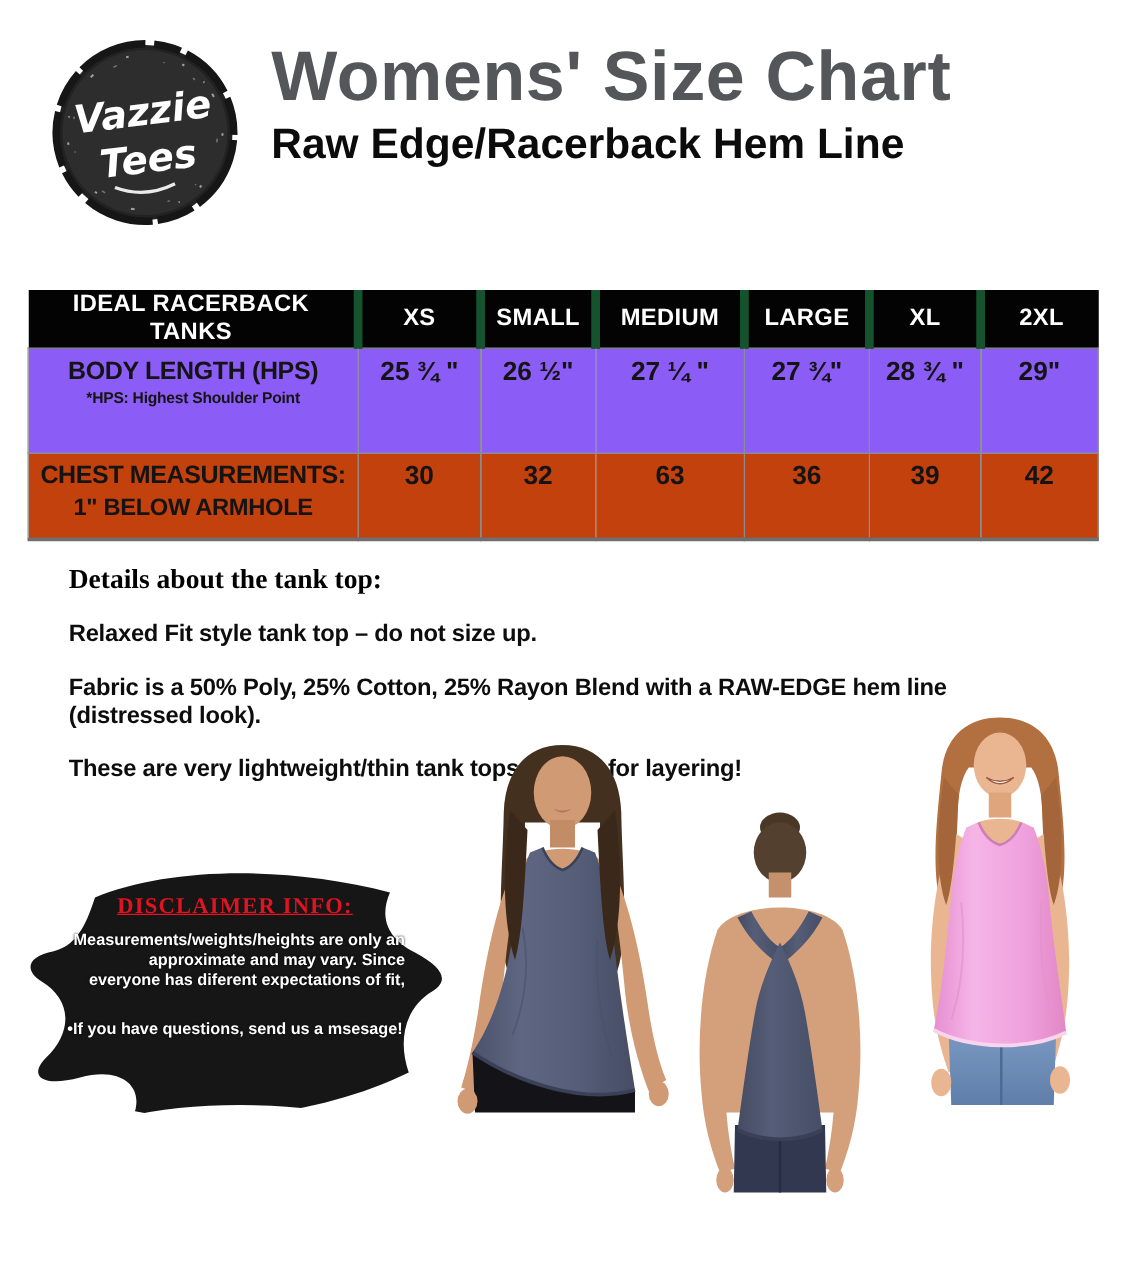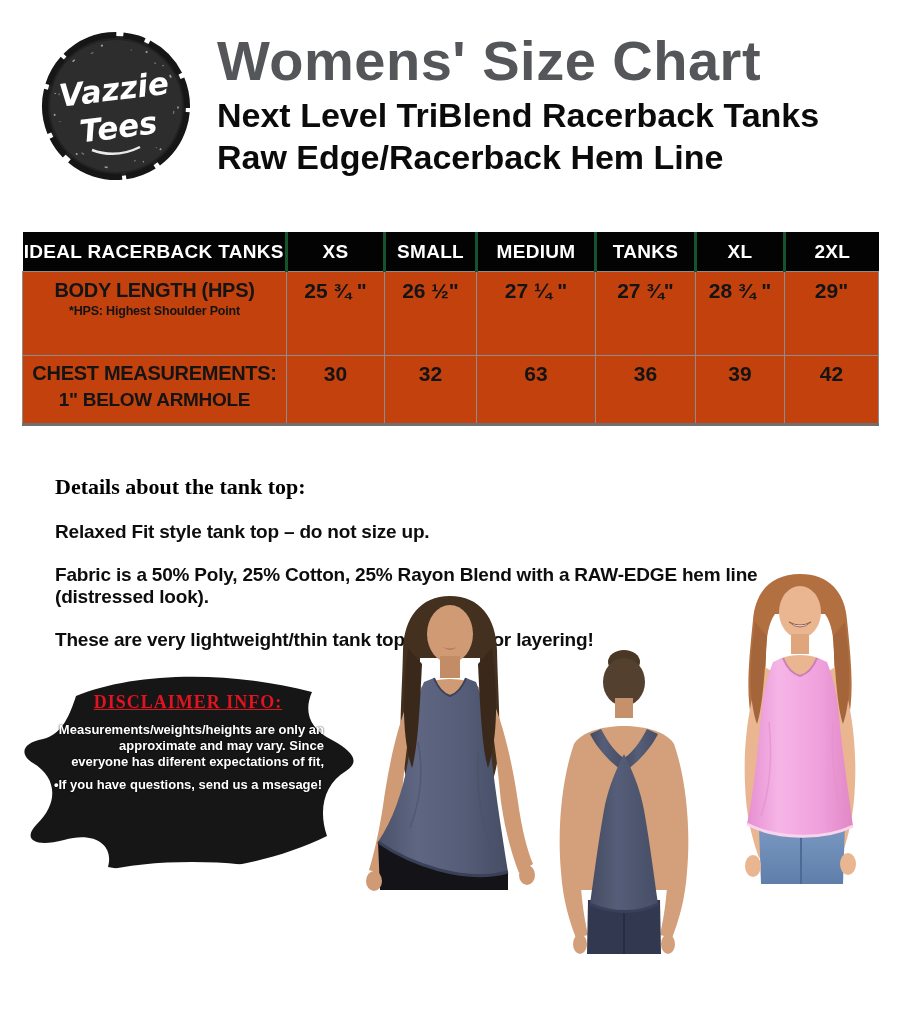--- a/index.html
+++ b/index.html
@@ -19,60 +19,60 @@
     font-size:34px; font-weight:bold; color:#0b0b0b; line-height:42px; white-space:nowrap;
   }
 
   
   .size-table {
     position:absolute; left:22px; top:232px; border-collapse:collapse;
     table-layout:fixed; border-bottom:3px solid #6f6f6f;
   }
   .size-table th {
     background:#030303; color:#ffffff; font-size:19px; font-weight:bold;
-    height:37px; border-left:3px solid #14532d; letter-spacing:0.3px;
+    height:37px; border-left:7px solid #14532d; letter-spacing:0.3px;
     font-stretch:condensed; text-align:center;
   }
   .size-table th:first-child { border-left:none; }
   .size-table td {
     border:1px solid #8d8d8d; text-align:center; vertical-align:top;
     font-weight:bold; font-stretch:condensed; color:#141414;
   }
-  .row-length td { background:#c2410c; height:75px; padding-top:7px; font-size:21px; }
+  .row-length td { background:#8b5cf6; height:75px; padding-top:7px; font-size:21px; }
   .row-chest  td { background:#c2410c; height:60px; padding-top:6px; font-size:21px; }
   .cell-label { font-size:20px; letter-spacing:-0.3px; }
   .row-length .cell-sublabel { font-size:12.5px; margin-top:2px; letter-spacing:-0.2px; }
   .row-chest  .cell-sublabel { font-size:19px;  margin-top:4px; letter-spacing:-0.3px; }
 
   
-  .details { position:absolute; left:55px; top:450px; width:800px;margin-top:24px; }
+  .details { position:absolute; left:55px; top:450px; width:800px; }
   .details-heading {
     font-family:"Liberation Serif", serif; font-weight:bold; font-size:22px; color:#000;
   }
   .details-line {
     margin-top:21px; font-size:19px; font-weight:bold; color:#0d0d0d; letter-spacing:-0.2px;
   }
 
   
-  .disclaimer { position:absolute; left:14px; top:668px; width:348px; height:214px; }
+  .disclaimer { position:absolute; left:14px; top:690px; width:348px; height:214px; }
   .disclaimer svg { position:absolute; left:0; top:0; }
   .disclaimer-text {
     position:absolute; left:38px; top:24px; width:272px; text-align:center;
   }
   .disclaimer-heading {
     font-family:"Liberation Serif", serif; font-weight:bold; font-size:18px;
     color:#e01320; text-decoration:underline; letter-spacing:1px;
   }
   .disclaimer-body {
     margin-top:9px; color:#ffffff; font-weight:bold; font-size:13px; line-height:16px;
     text-shadow:0 0 2px #000;
     text-align:right;
   }
   .disclaimer-note {
-    margin-top:7px; color:#ffffff; font-weight:bold; font-size:13px;
+    margin-top:23px; color:#ffffff; font-weight:bold; font-size:13px;
     text-shadow:0 0 2px #000;
   }
 
   
   .photo { position:absolute; }
   .photo-front { left:358px; top:592px; width:185px; height:300px; }
   .photo-back  { left:540px; top:648px; width:168px; height:310px; }
   .photo-pink  { left:703px; top:572px; width:195px; height:320px; }
 </style>
 </head>
@@ -90,41 +90,40 @@
       <g transform="rotate(-7 76 80)" font-family="DejaVu Sans, sans-serif" font-style="italic" font-weight="bold" fill="#ffffff" text-anchor="middle">
         <text x="76" y="74" font-size="31">Vazzie</text>
         <text x="76" y="112" font-size="31">Tees</text>
       </g>
       <path d="M52,124 Q76,133 100,121" stroke="#ffffff" stroke-width="2.5" fill="none" opacity="0.9"></path>
     </svg>
   </div>
 
   <div class="titles">
     <div class="main-title">Womens' Size Chart</div>
-    <div class="sub-title">Next Level TriBlend Racerback Tanks</div>
     <div class="sub-title">Raw Edge/Racerback Hem Line</div>
   </div>
 
   <table class="size-table">
     <colgroup>
       <col style="width:264px">
         <col style="width:98px">
         <col style="width:92px">
       <col style="width:119px">
         <col style="width:100px">
         <col style="width:89px">
         <col style="width:94px">
     </colgroup>
     <thead>
       <tr>
         <th>IDEAL RACERBACK TANKS</th>
         <th>XS</th>
         <th>SMALL</th>
         <th>MEDIUM</th>
-        <th>TANKS</th>
+        <th>LARGE</th>
         <th>XL</th>
         <th>2XL</th>
       </tr>
     </thead>
     <tbody>
       <tr class="row-length">
         <td>
           <div class="cell-label">BODY LENGTH (HPS)</div>
           <div class="cell-sublabel">*HPS: Highest Shoulder Point</div>
         </td>

